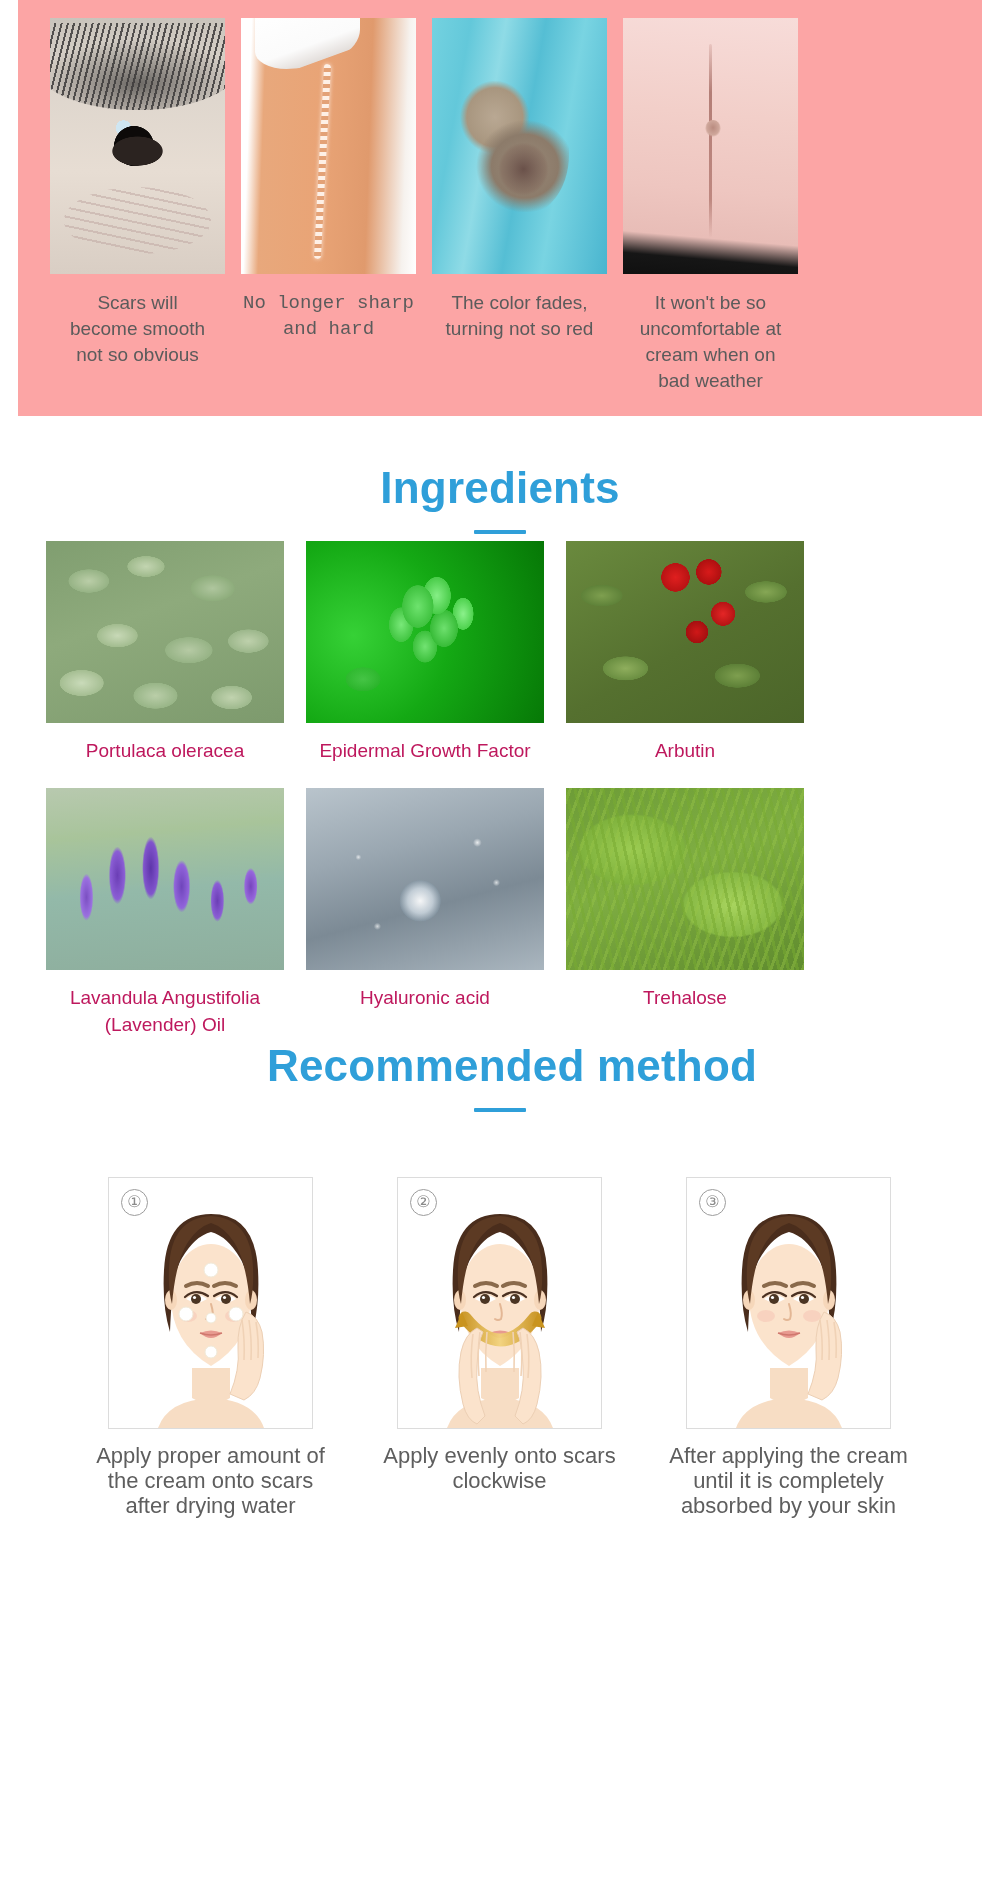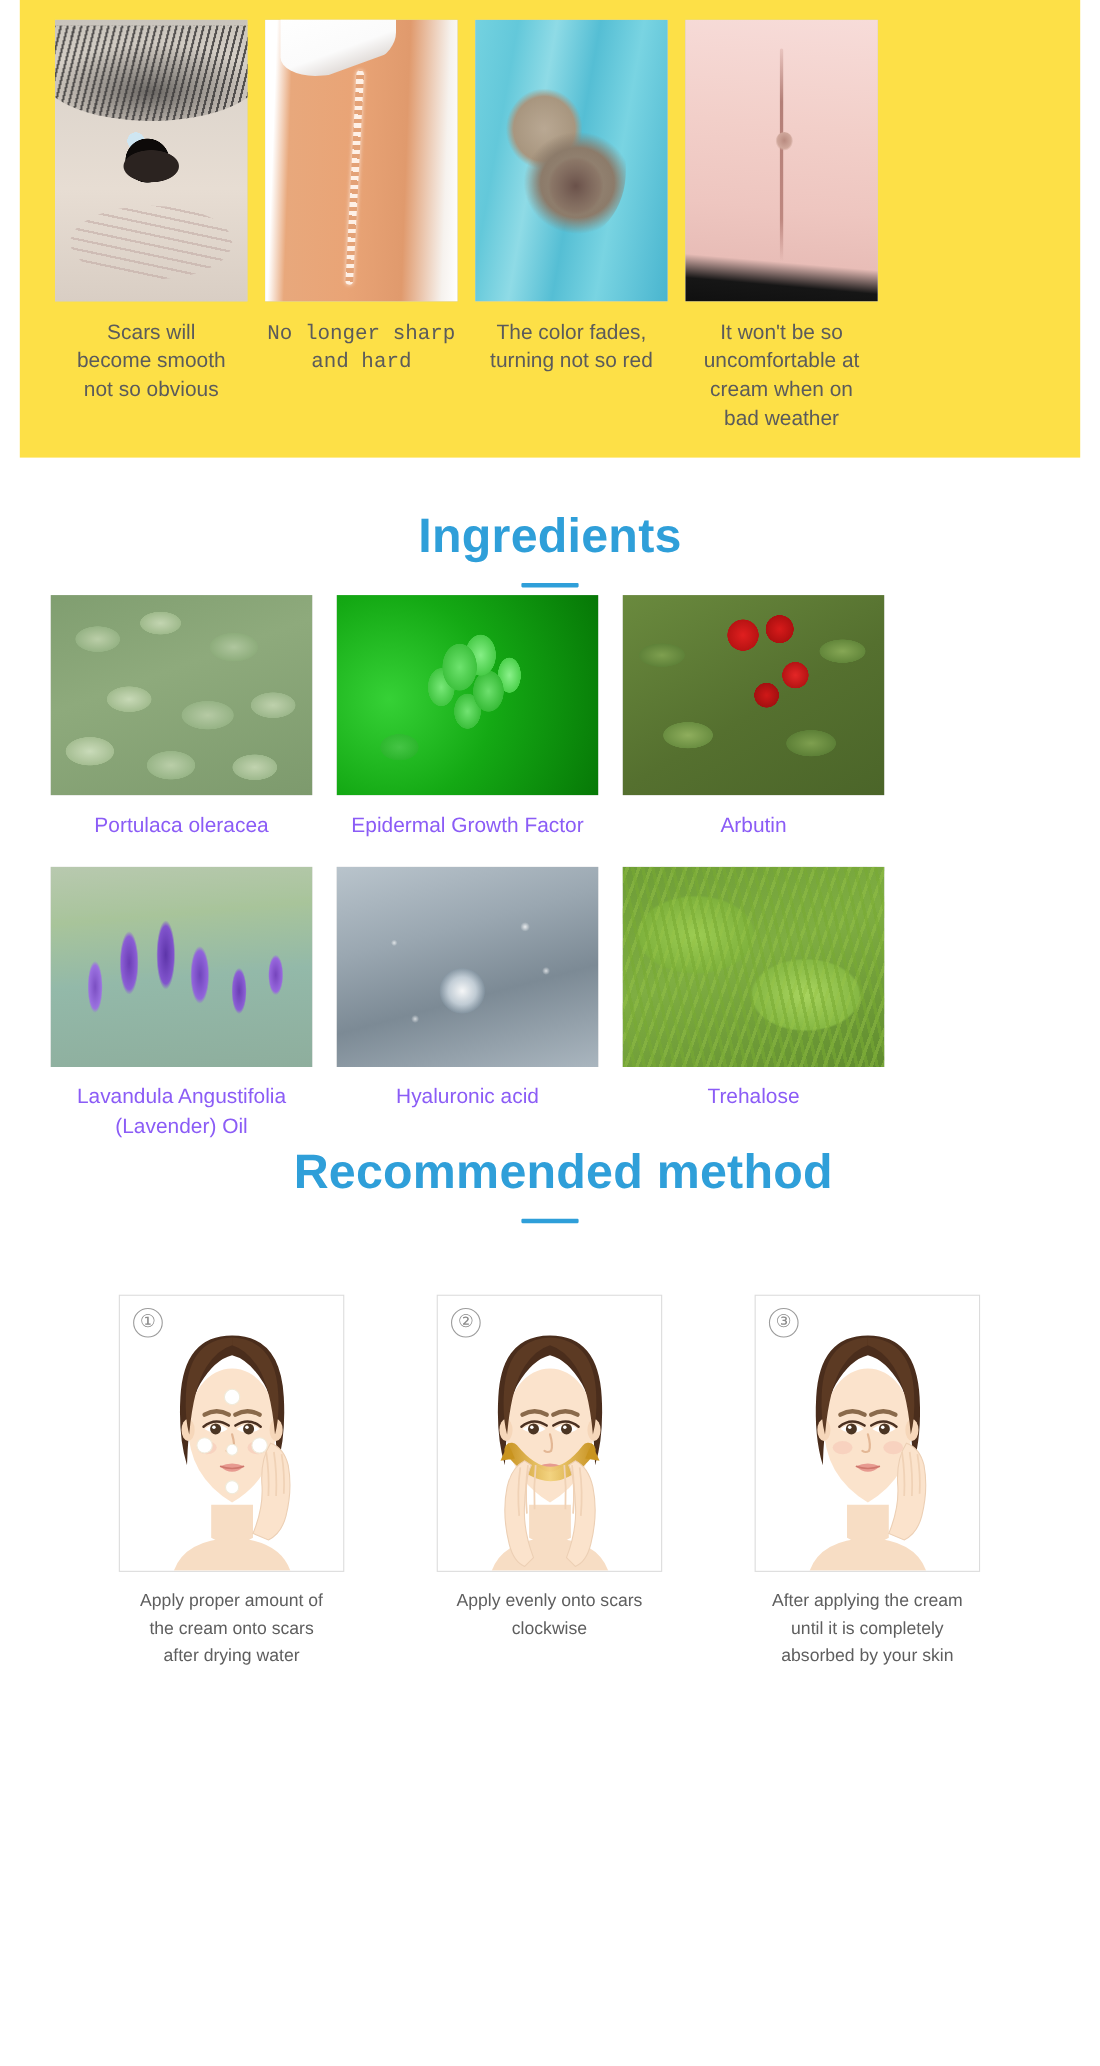--- a/index.html
+++ b/index.html
@@ -182,21 +182,21 @@
     height: 182px;
     overflow: hidden;
     position: relative;
     background: #d7d7d7;
   }
   .ing-caption {
     margin-top: 14px;
     text-align: center;
     font-size: 19px;
     line-height: 27px;
-    color: #8b5cf6;
+    color: #be185d;
     width: 250px;
   }
 
   
   .ph-purslane {
     background:
       radial-gradient(ellipse 12% 9% at 18% 22%, #b9cfa4 0%, #94b481 70%, transparent 72%),
       radial-gradient(ellipse 11% 8% at 42% 14%, #c2d6ae 0%, #9dbb88 70%, transparent 72%),
       radial-gradient(ellipse 13% 10% at 70% 26%, #adc79a 0%, #8cae78 70%, transparent 72%),
       radial-gradient(ellipse 12% 9% at 30% 52%, #c7dab4 0%, #a0bd8b 70%, transparent 72%),
@@ -291,36 +291,36 @@
     border-radius: 50%;
     color: #8a8a8a;
     font-size: 16px;
     line-height: 24px;
     text-align: center;
     z-index: 4;
   }
   .step-caption {
     margin-top: 14px;
     text-align: center;
-    font-size: 16px;
+    font-size: 22px;
     line-height: 25px;
     color: #5e5e5e;
     width: 265px;
   }
 
   
   .face-stage { position: absolute; left: 0; top: 0; width: 100%; height: 100%; }
   .face-svg { position: absolute; left: 50%; top: 22px; transform: translateX(-50%); }
 
   
 </style>
 </head>
 <body style="background: rgb(255, 255, 255);">
 
-<section class="benefits-panel" style="background: #fde047;">
+<section class="benefits-panel" style="background: #fca5a5;">
   <div class="benefits-row">
 
     <div class="benefit-col">
       <div class="benefit-photo">
         <div class="ph ph-eye"></div>
       </div>
       <div class="benefit-caption" style="white-space: pre-line;">Scars will
 become smooth
 not so obvious</div>
     </div>

